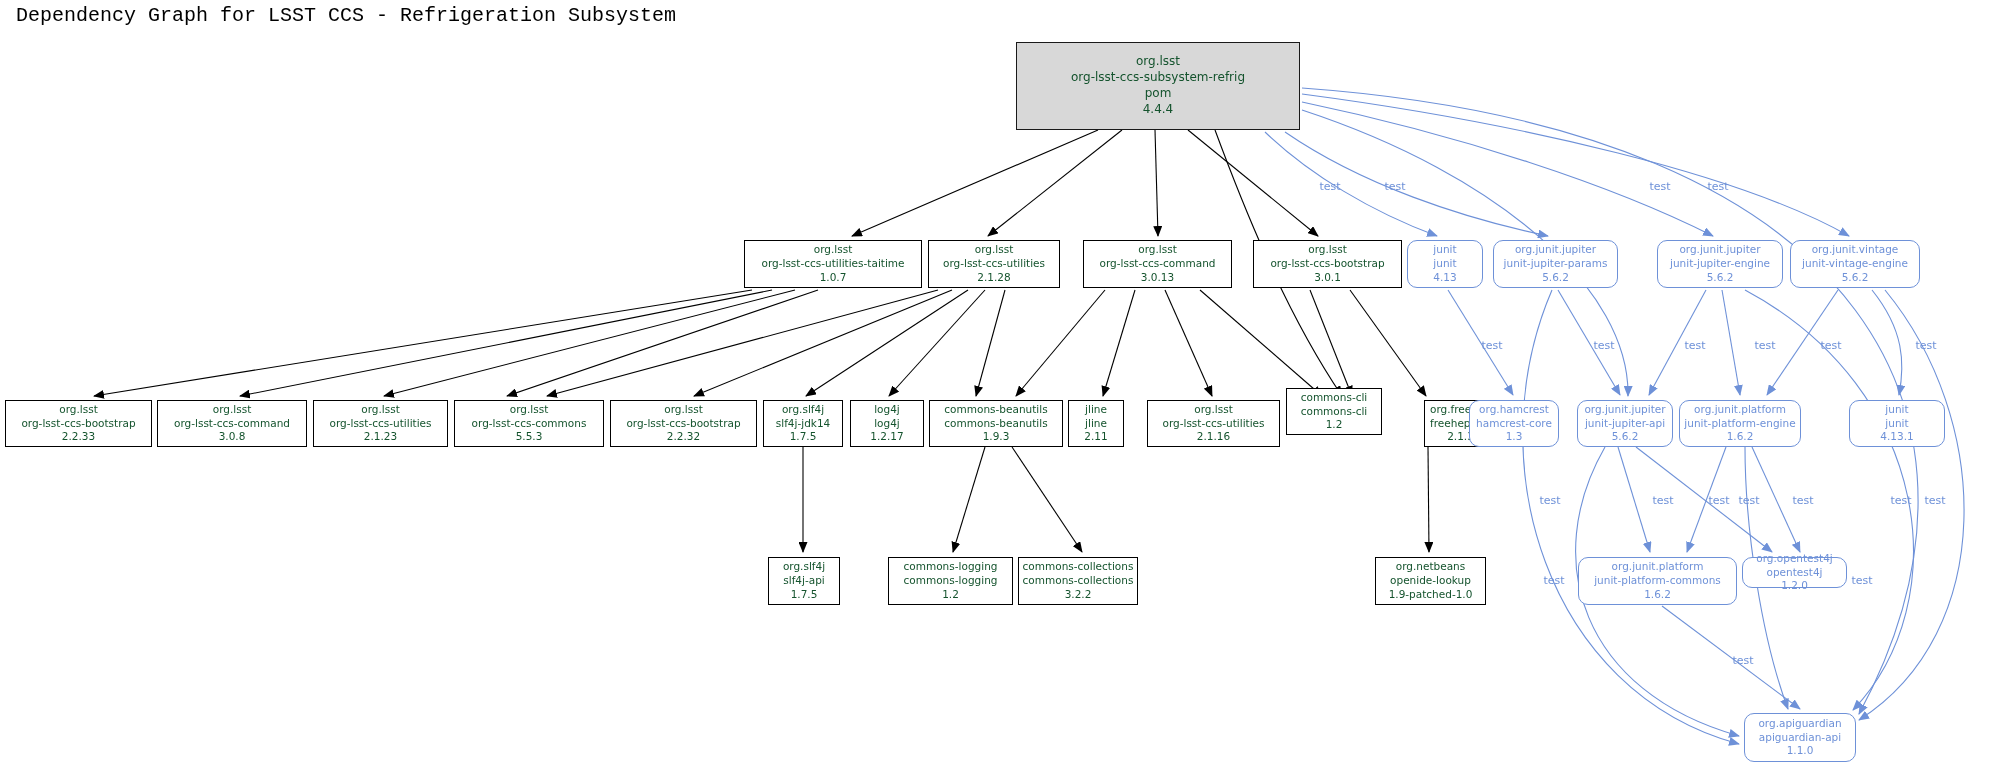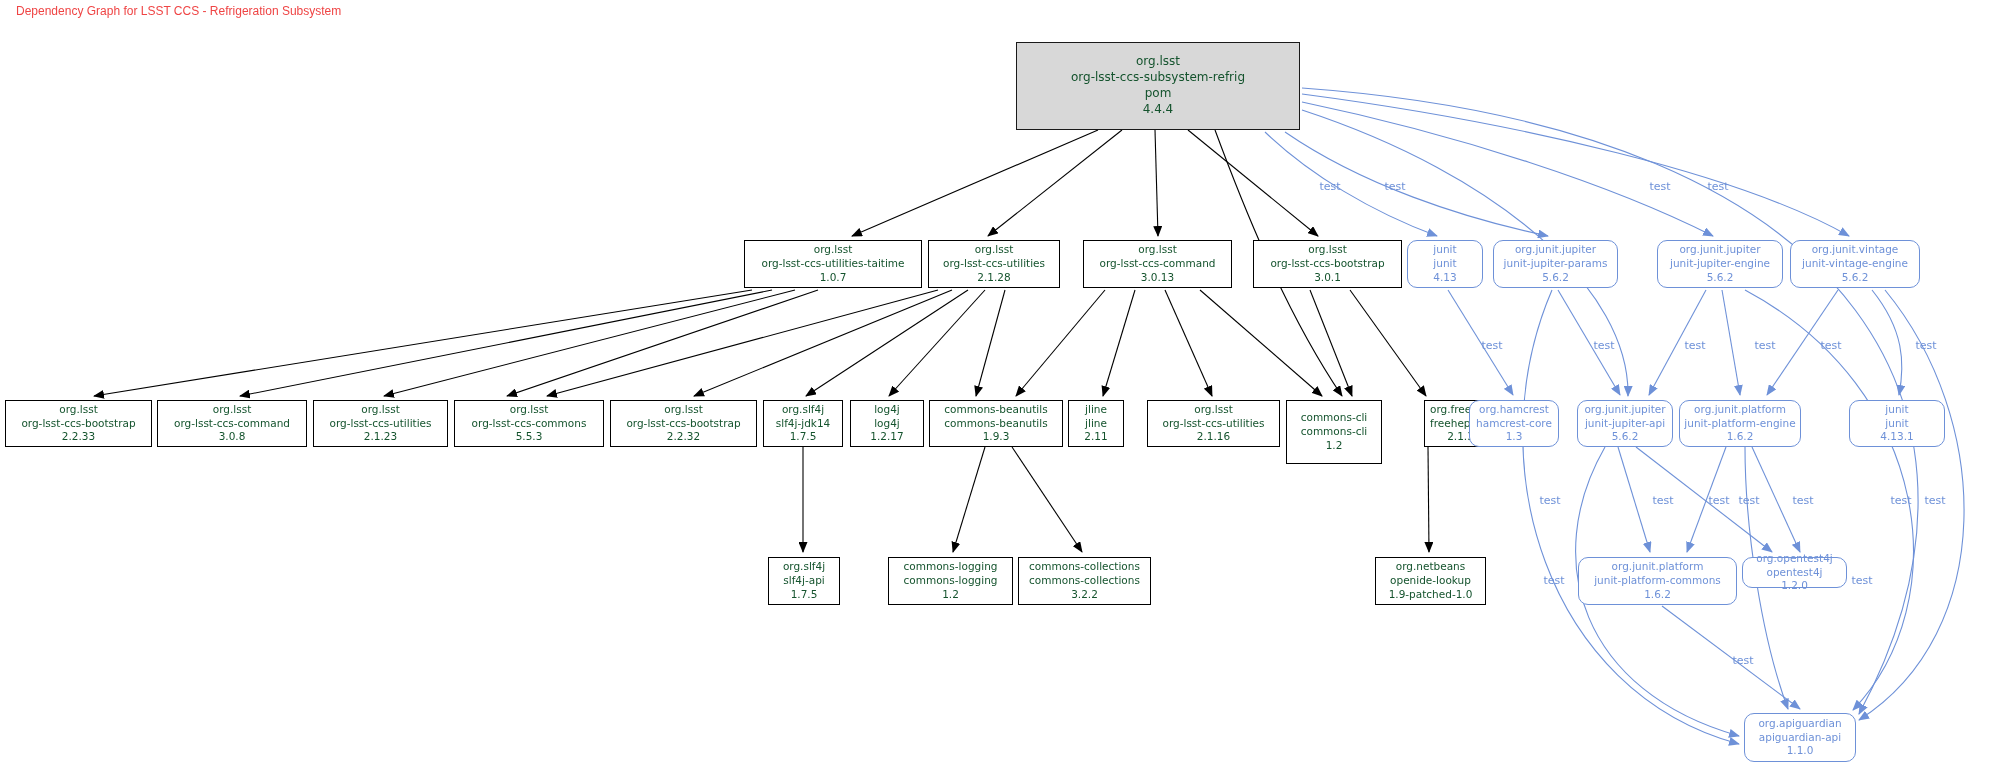--- a/index.html
+++ b/index.html
@@ -1,19 +1,19 @@
 <!DOCTYPE html>
 <html><head>
 <meta charset="utf-8">
 <style>
   html,body{margin:0;padding:0;background:#ffffff;}
   #canvas{position:relative;width:1993px;height:768px;background:#ffffff;overflow:hidden;
           font-family:"DejaVu Sans",sans-serif;}
-  #title{position:absolute;left:16px;top:4px;font-family:Liberation Sans, sans-serif;
-         font-size:12px;color:#ef4444;}
+  #title{position:absolute;left:16px;top:4px;font-family:Liberation Mono, monospace;
+         font-size:20px;color:#000000;}
   svg.edges{position:absolute;left:0;top:0;width:1993px;height:768px;}
   .node{position:absolute;border:1px solid #000;background:#fff;display:flex;flex-direction:column;
         justify-content:center;align-items:center;text-align:center;font-size:10.5px;line-height:1.32;
         color:#14532d;box-sizing:border-box;white-space:nowrap;}
   .node.root{background:#d8d8d8;border:1px solid #1a1a1a;font-size:12px;}
   .node.blue{border-color:#6e91d8;color:#6e91d8;border-radius:10px;}
   .tlabel{font-size:11px;fill:#6e91d8;font-family:"DejaVu Sans",sans-serif;text-anchor:middle;}
 </style>
 </head>
 <body>
@@ -198,21 +198,21 @@
   <div class="node" style="left:1068px;top:400px;width:56px;height:47px">
     <div>jline</div>
     <div>jline</div>
     <div>2.11</div>
   </div>
   <div class="node" style="left:1147px;top:400px;width:133px;height:47px">
     <div>org.lsst</div>
     <div>org-lsst-ccs-utilities</div>
     <div>2.1.16</div>
   </div>
-  <div class="node" style="left:1286px;top:400px;width:96px;height:64px">
+  <div class="node" style="left:1286px;top:388px;width:96px;height:47px">
     <div>commons-cli</div>
     <div>commons-cli</div>
     <div>1.2</div>
   </div>
   <div class="node" style="left:1424px;top:400px;width:73px;height:47px">
     <div>org.freehep</div>
     <div>freehep-util</div>
     <div>2.1.3</div>
   </div>
   <div class="node blue" style="left:1469px;top:400px;width:90px;height:47px">
@@ -239,21 +239,21 @@
   <div class="node" style="left:768px;top:557px;width:72px;height:48px">
     <div>org.slf4j</div>
     <div>slf4j-api</div>
     <div>1.7.5</div>
   </div>
   <div class="node" style="left:888px;top:557px;width:125px;height:48px">
     <div>commons-logging</div>
     <div>commons-logging</div>
     <div>1.2</div>
   </div>
-  <div class="node" style="left:1018px;top:557px;width:133px;height:48px">
+  <div class="node" style="left:1018px;top:557px;width:120px;height:48px">
     <div>commons-collections</div>
     <div>commons-collections</div>
     <div>3.2.2</div>
   </div>
   <div class="node" style="left:1375px;top:557px;width:111px;height:48px">
     <div>org.netbeans</div>
     <div>openide-lookup</div>
     <div>1.9-patched-1.0</div>
   </div>
   <div class="node blue" style="left:1578px;top:557px;width:159px;height:48px">

